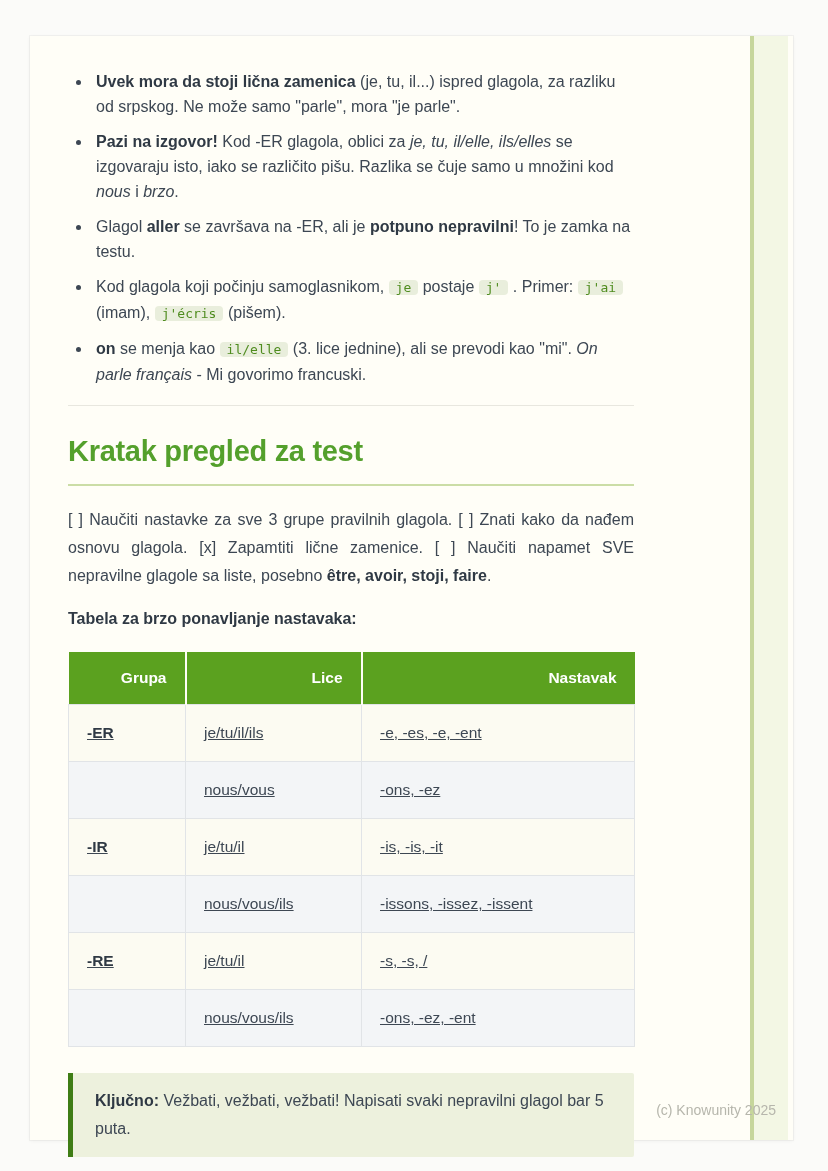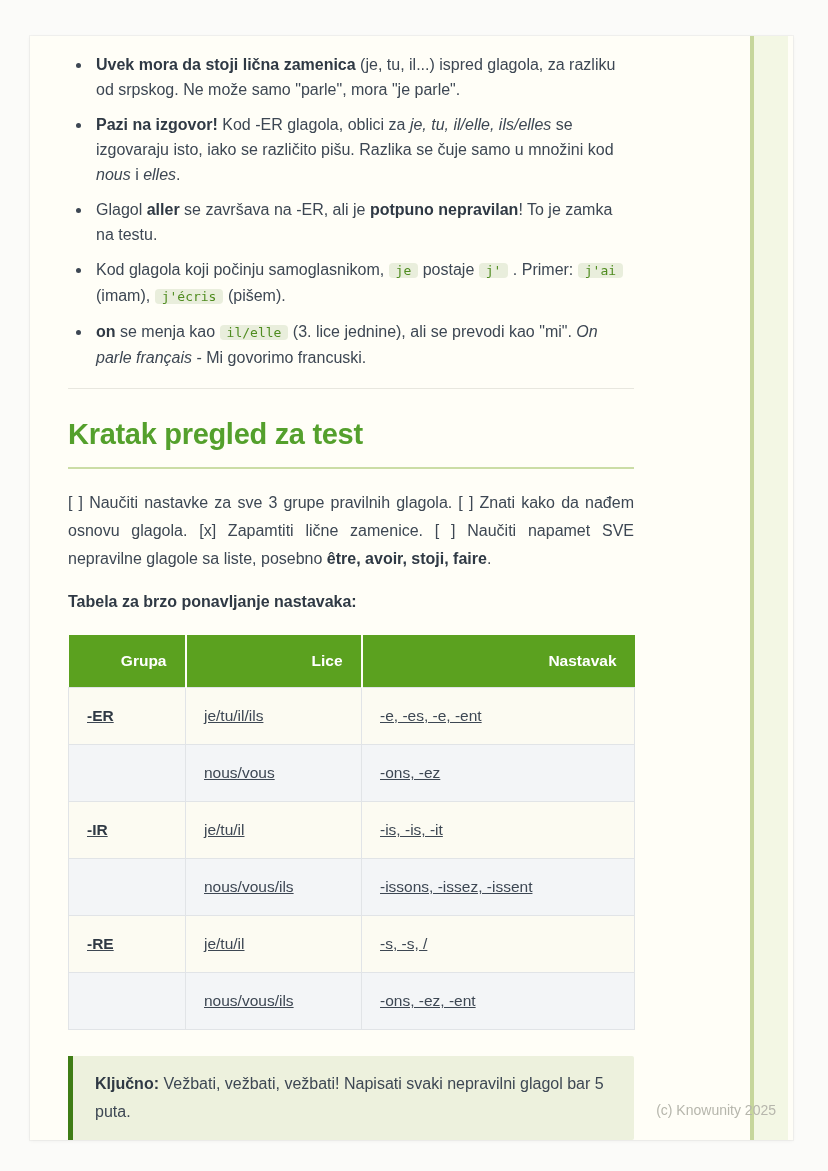--- a/index.html
+++ b/index.html
@@ -29,21 +29,21 @@
     position:absolute;left:30px;top:36px;width:763px;height:1104px;
     background:#fffef7;
     box-shadow:0 0 0 1px rgba(0,0,0,0.035), 0 1px 4px rgba(0,0,0,0.05);
   }
   .strip{
     position:absolute;top:0;right:5px;width:34px;height:100%;
     background:var(--strip-bg);
     border-left:4px solid var(--strip-line);
   }
   .content{
-    position:absolute;left:38px;top:0;width:566px;
+    position:absolute;left:38px;top:17px;width:566px;
   }
   ul.notes{
     margin:16px 0 0 0;padding-left:24px;
     font-size:16px;line-height:25px;
   }
   ul.notes li{margin-bottom:10px;padding-left:4px;}
   strong{font-weight:700;color:var(--text-bold);}
   em{font-style:italic;}
   code.chip{
     font-family:"DejaVu Sans Mono", monospace;
@@ -116,22 +116,22 @@
 </style>
 </head>
 <body>
 
 <div class="sheet">
   <div class="strip"></div>
 
   <div class="content">
     <ul class="notes">
         <li><strong>Uvek mora da stoji lična zamenica</strong> (je, tu, il...) ispred glagola, za razliku od srpskog. Ne može samo "parle", mora "je parle".</li>
-        <li><strong>Pazi na izgovor!</strong> Kod -ER glagola, oblici za <em>je, tu, il/elle, ils/elles</em> se izgovaraju isto, iako se različito pišu. Razlika se čuje samo u množini kod <em>nous</em> i <em>elles</em>.</li>
-        <li>Glagol <strong>aller</strong> se završava na -ER, ali je <strong>potpuno nepravilan</strong>! To je zamka na testu.</li>
+        <li><strong>Pazi na izgovor!</strong> Kod -ER glagola, oblici za <em>je, tu, il/elle, ils/elles</em> se izgovaraju isto, iako se različito pišu. Razlika se čuje samo u množini kod <em>nous</em> i <em>brzo</em>.</li>
+        <li>Glagol <strong>aller</strong> se završava na -ER, ali je <strong>potpuno nepravilni</strong>! To je zamka na testu.</li>
         <li>Kod glagola koji počinju samoglasnikom, <code class="chip">je</code> postaje <code class="chip">j'</code> . Primer: <code class="chip">j'ai</code> (imam), <code class="chip">j'écris</code> (pišem).</li>
         <li><strong>on</strong> se menja kao <code class="chip">il/elle</code> (3. lice jednine), ali se prevodi kao "mi". <em>On parle français</em> - Mi govorimo francuski.</li>
       </ul>
 
     <hr class="divider">
 
     <h2 class="section-heading">Kratak pregled za test</h2>
     <div class="heading-rule"></div>
 
     <p class="checklist">[ ] Naučiti nastavke za sve 3 grupe pravilnih glagola. [ ] Znati kako da nađem osnovu glagola. [x] Zapamtiti lične zamenice. [ ] Naučiti napamet SVE nepravilne glagole sa liste, posebno <strong>être, avoir, stoji, faire</strong>.</p>

